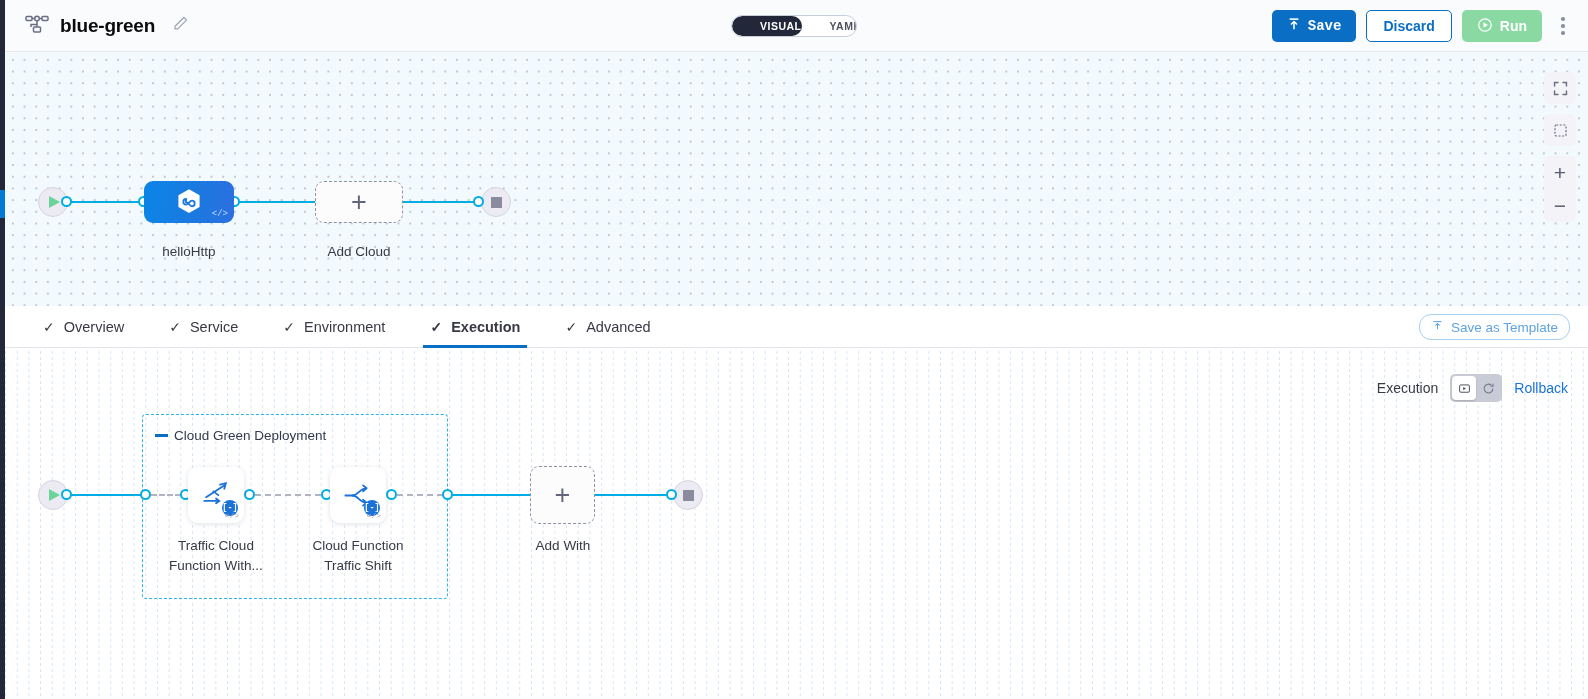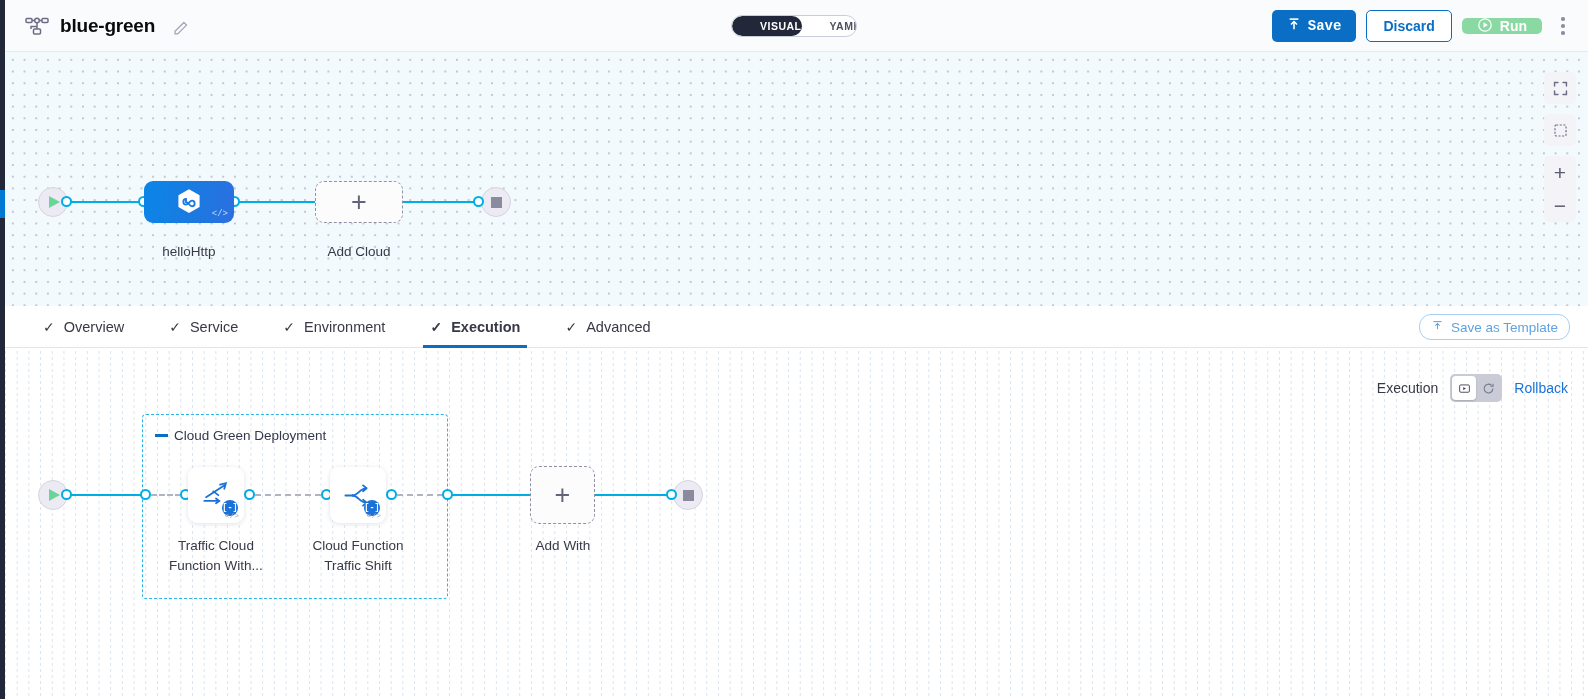--- a/index.html
+++ b/index.html
@@ -20,21 +20,21 @@
     position: absolute; left: 0; top: 190px; width: 5px; height: 28px;
     background: #0278d5; z-index: 41;
   }
 
   
   .header {
     position: absolute; left: 5px; top: 0; width: 1583px; height: 52px;
     background: #fafbfc; border-bottom: 1px solid #e8e9ef;
     display: flex; align-items: center; z-index: 30;
   }
-  .hdr-left { display: flex; align-items: flex-end; margin-left: 20px; gap: 11px; }
+  .hdr-left { display: flex; align-items: flex-start; margin-left: 20px; gap: 11px; }
   .pipeline-icon { width: 24px; height: 20px; color: #6b6d85; }
   .pipeline-title {
     font-size: 19px; font-weight: bold; color: #0b0b0d; letter-spacing: -0.2px;
   }
   .edit-icon { width: 17px; height: 17px; color: #9fa3b4; margin-left: 6px; cursor: pointer; }
 
   .hdr-center {
     position: absolute; left: 726px; top: 15px;
     width: 126px; height: 22px;
     border: 1px solid #c9cedb; border-radius: 11px;
@@ -63,21 +63,21 @@
     color: #fff; font-size: 14px; font-weight: bold;
     display: flex; align-items: center; gap: 7px; cursor: pointer; border: none;
     font-family: Liberation Mono, monospace;
   }
   .btn-discard {
     height: 32px; padding: 0 16px; border-radius: 5px; background: #fff;
     color: #0a6ec4; font-size: 14px; font-weight: bold; border: 1px solid #0a6ec4;
     cursor: pointer; font-family: "Liberation Sans", sans-serif;
   }
   .btn-run {
-    height: 16px; padding: 0 15px; border-radius: 5px; background: #8bd9a2;
+    height: 32px; padding: 0 15px; border-radius: 5px; background: #8bd9a2;
     color: #ffffff; font-size: 14px; font-weight: bold; border: none;
     display: flex; align-items: center; gap: 7px; cursor: pointer;
     font-family: "Liberation Sans", sans-serif;
   }
   .kebab {
     width: 22px; height: 32px; display: flex; flex-direction: column;
     align-items: center; justify-content: center; gap: 3.5px; cursor: pointer;
   }
   .kebab i { width: 3.5px; height: 3.5px; border-radius: 50%; background: #8a8fa3; display: block; }
 

